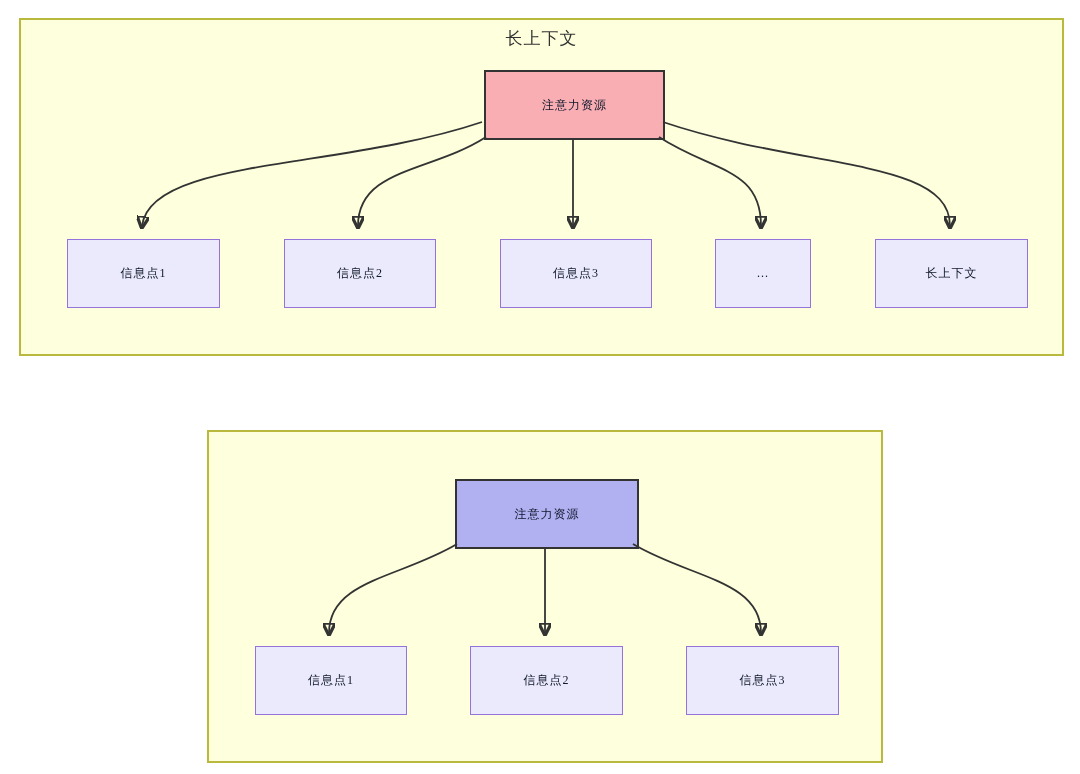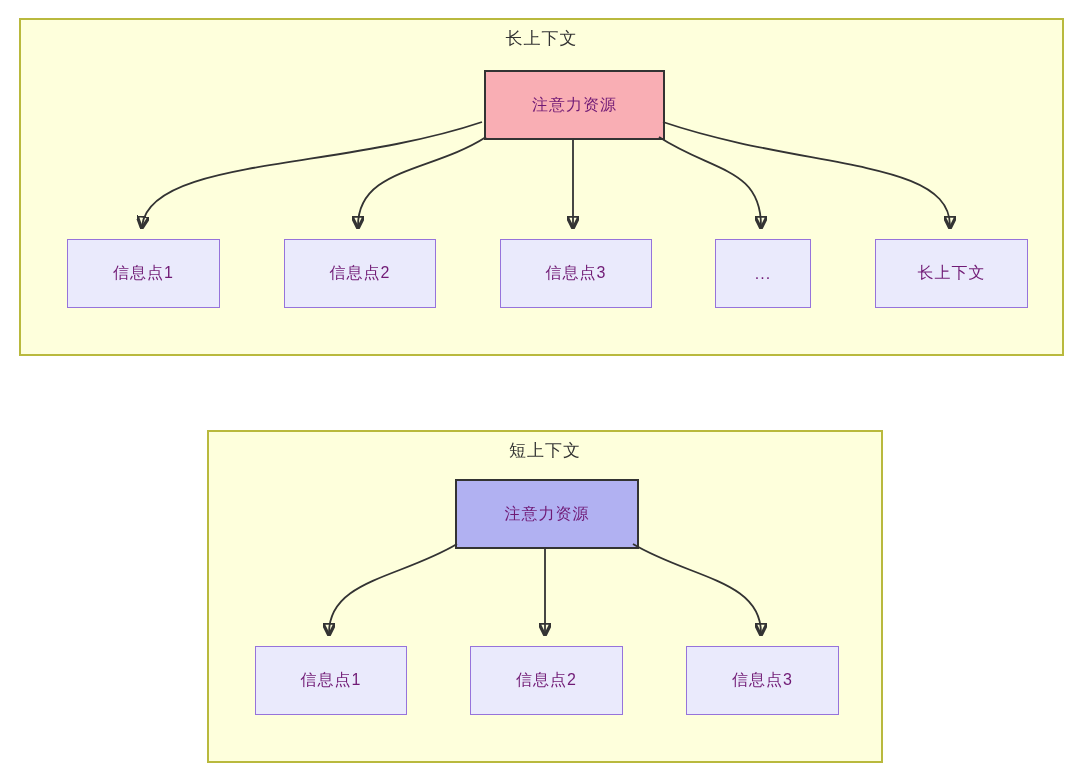--- a/index.html
+++ b/index.html
@@ -2,30 +2,30 @@
 <html><head>
 <meta charset="utf-8">
 <style>
   html,body{margin:0;padding:0;}
   body{
     width:1080px;height:774px;position:relative;background:#ffffff;
     font-family:"Liberation Sans", sans-serif;color:#333333;overflow:hidden;
   }
   .panel{
     position:absolute;box-sizing:border-box;
-    background:#feffdc;border:2px solid #b9b93d;
+    background:#feffdc;border:2px solid #b9b93d;font-family:Liberation Serif, serif;
   }
   .panel-title{
     position:absolute;top:7px;left:0;right:0;text-align:center;
     font-size:17px;color:#333;letter-spacing:1px;
   }
   .node{
     position:absolute;box-sizing:border-box;
     display:flex;align-items:center;justify-content:center;
-    font-size:16px;color:#701a75;letter-spacing:1px;text-align:right;
+    font-size:12px;color:#0f172a;letter-spacing:1px;text-align:right;
   }
   .source-node{border:2.5px solid #333333;}
   .source-node.pink{background:#f9aeb4;}
   .source-node.blue{background:#b1b1f2;}
   .info-node{background:#eaeafc;border:1.5px solid #9673db;}
   #arrow-layer{
     position:absolute;left:0;top:0;width:1080px;height:774px;
     pointer-events:none;
   }
   #arrow-layer path{stroke:#333333;stroke-width:1.8;fill:none;}
@@ -39,21 +39,20 @@
   <div class="node source-node pink" style="left:463px; top:50px; width:181px; height:70px;">注意力资源</div>
 
   <div class="node info-node" style="left:46px; top:219px; width:153px; height:69px;">信息点1</div>
   <div class="node info-node" style="left:263px; top:219px; width:152px; height:69px;">信息点2</div>
   <div class="node info-node" style="left:479px; top:219px; width:152px; height:69px;">信息点3</div>
   <div class="node info-node" style="left:694px; top:219px; width:96px; height:69px;">...</div>
   <div class="node info-node" style="left:854px; top:219px; width:153px; height:69px;">长上下文</div>
 </div>
 
 <div class="panel" style="left:207px; top:430px; width:676px; height:333px;">
-  <div class="panel-title">短上下文</div>
 
   <div class="node source-node blue" style="left:246px; top:47px; width:184px; height:70px;">注意力资源</div>
 
   <div class="node info-node" style="left:46px; top:214px; width:152px; height:69px;">信息点1</div>
   <div class="node info-node" style="left:261px; top:214px; width:153px; height:69px;">信息点2</div>
   <div class="node info-node" style="left:477px; top:214px; width:153px; height:69px;">信息点3</div>
 </div>
 
 <svg id="arrow-layer" viewBox="0 0 1080 774" xmlns="http://www.w3.org/2000/svg" aria-hidden="true">
   <defs>

